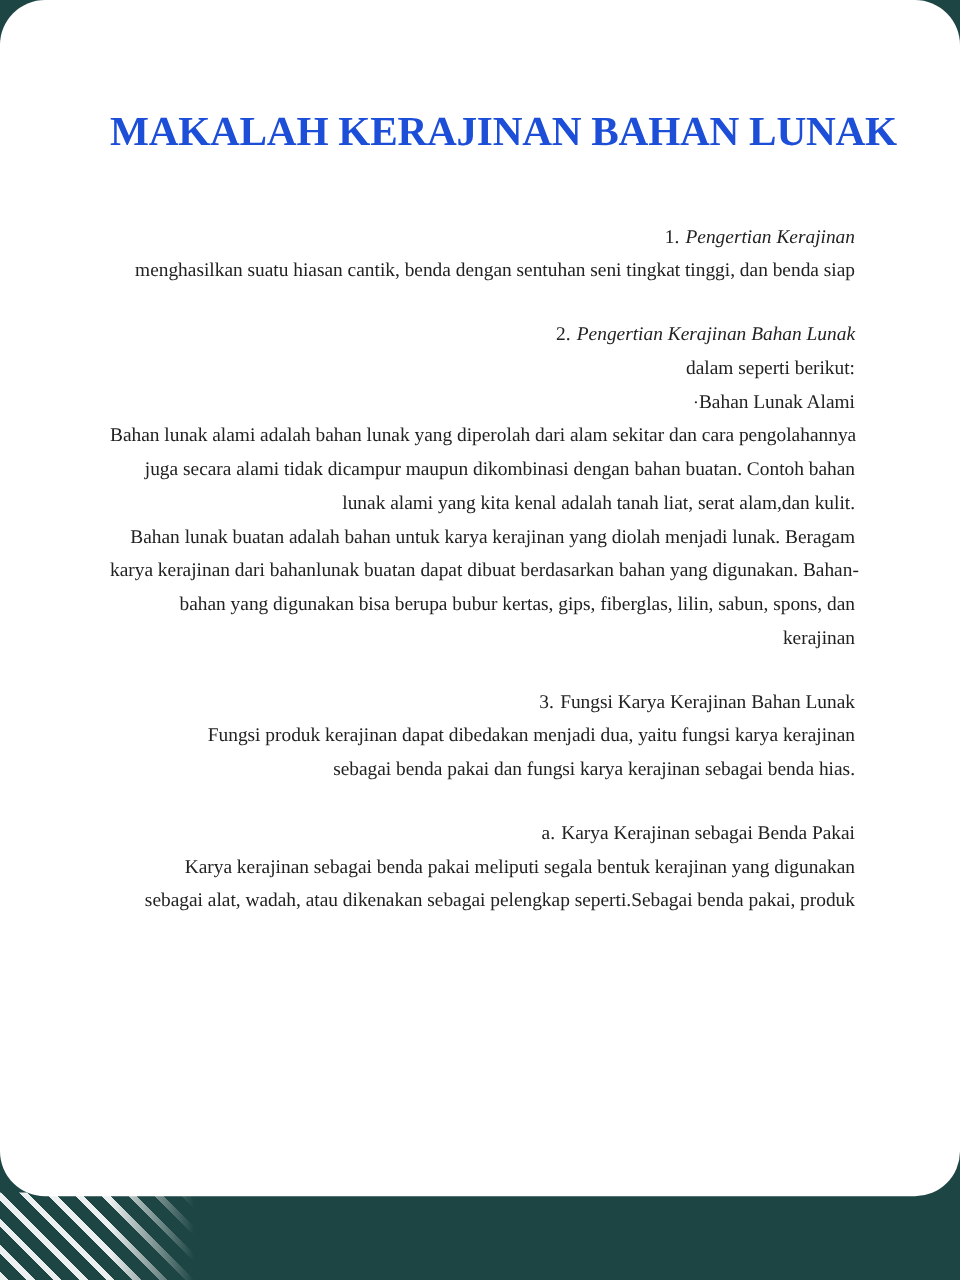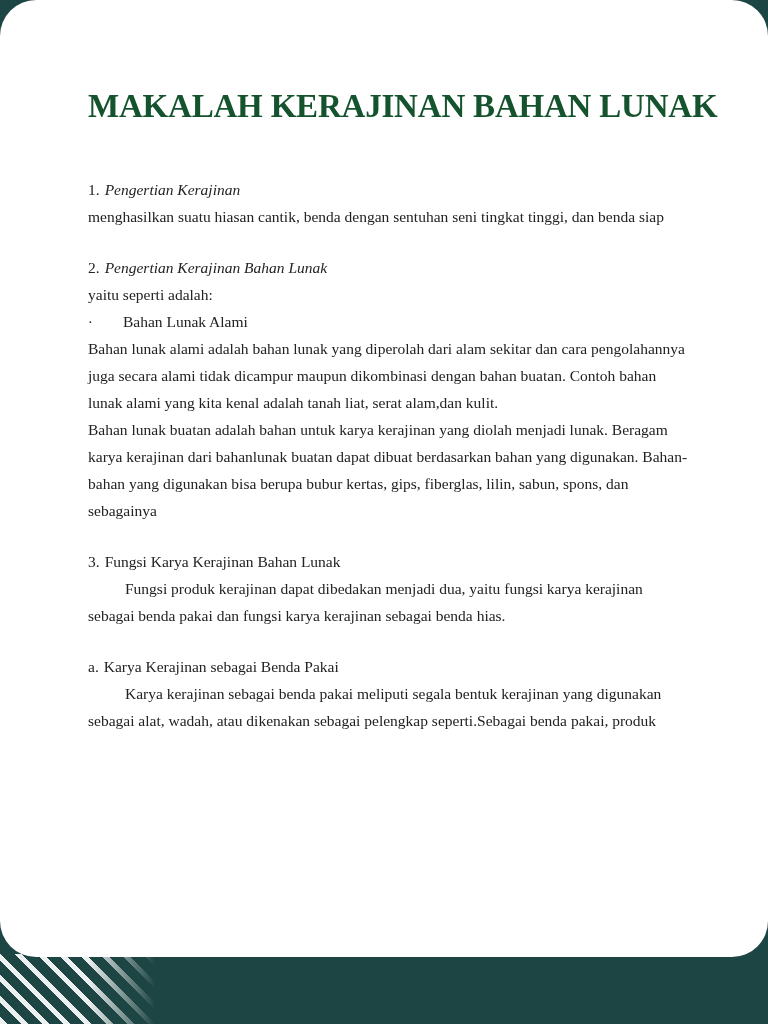--- a/index.html
+++ b/index.html
@@ -37,27 +37,28 @@
     font-size: 15.5px;
   }
   .doc-title {
     margin: 0;
     padding-top: 84px;
     height: 44px; line-height: 44px;
     font-size: 33px; font-weight: bold;
     text-align: center;
     letter-spacing: -0.2px;
     white-space: nowrap;
-    color: #14532d;
+    color: #1d4ed8;
   }
   .sections { margin-top: 48px; }
   section { margin: 0 0 24px 0; }
   .line {
     height: 27px; line-height: 27px;
     white-space: nowrap;
+    text-align: right;
   }
   .indent { padding-left: 37px; }
   .ital { font-style: italic; }
   .num { margin-right: 5px; }
   .dot {
     display: inline-block; width: 35px;
     font-size: 14px;
   }
 </style>
 </head>
@@ -74,29 +75,29 @@
 
     <div class="sections">
 
       <section>
         <div class="line"><span class="num">1.</span><span class="ital">Pengertian Kerajinan</span></div>
         <div class="line">menghasilkan suatu hiasan cantik, benda dengan sentuhan seni tingkat tinggi, dan benda siap</div>
       </section>
 
       <section>
         <div class="line"><span class="num">2.</span><span class="ital">Pengertian Kerajinan Bahan Lunak</span></div>
-        <div class="line">yaitu seperti adalah:</div>
+        <div class="line">dalam seperti berikut:</div>
         <div class="line"><span class="dot">·</span><span>Bahan Lunak Alami</span></div>
         <div class="line">Bahan lunak alami adalah bahan lunak yang diperolah dari alam sekitar dan cara pengolahannya</div>
         <div class="line">juga secara alami tidak dicampur maupun dikombinasi dengan bahan buatan. Contoh bahan</div>
         <div class="line">lunak alami yang kita kenal adalah tanah liat, serat alam,dan kulit.</div>
         <div class="line">Bahan lunak buatan adalah bahan untuk karya kerajinan yang diolah menjadi lunak. Beragam</div>
         <div class="line">karya kerajinan dari bahanlunak buatan dapat dibuat berdasarkan bahan yang digunakan. Bahan-</div>
         <div class="line">bahan yang digunakan bisa berupa bubur kertas, gips, fiberglas, lilin, sabun, spons, dan</div>
-        <div class="line">sebagainya</div>
+        <div class="line">kerajinan</div>
       </section>
 
       <section>
         <div class="line"><span class="num">3.</span><span>Fungsi Karya Kerajinan Bahan Lunak</span></div>
         <div class="line indent">Fungsi produk kerajinan dapat dibedakan menjadi dua, yaitu fungsi karya kerajinan</div>
         <div class="line">sebagai benda pakai dan fungsi karya kerajinan sebagai benda hias.</div>
       </section>
 
       <section>
         <div class="line"><span class="num">a.</span><span>Karya Kerajinan sebagai Benda Pakai</span></div>

